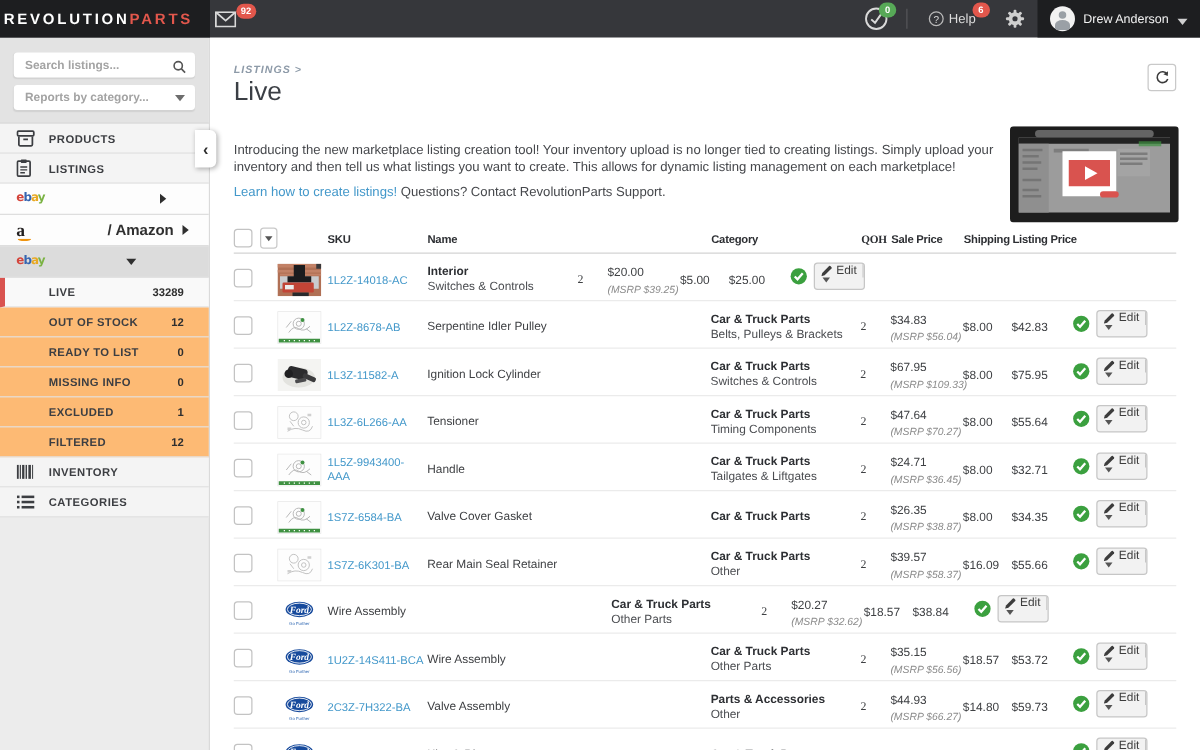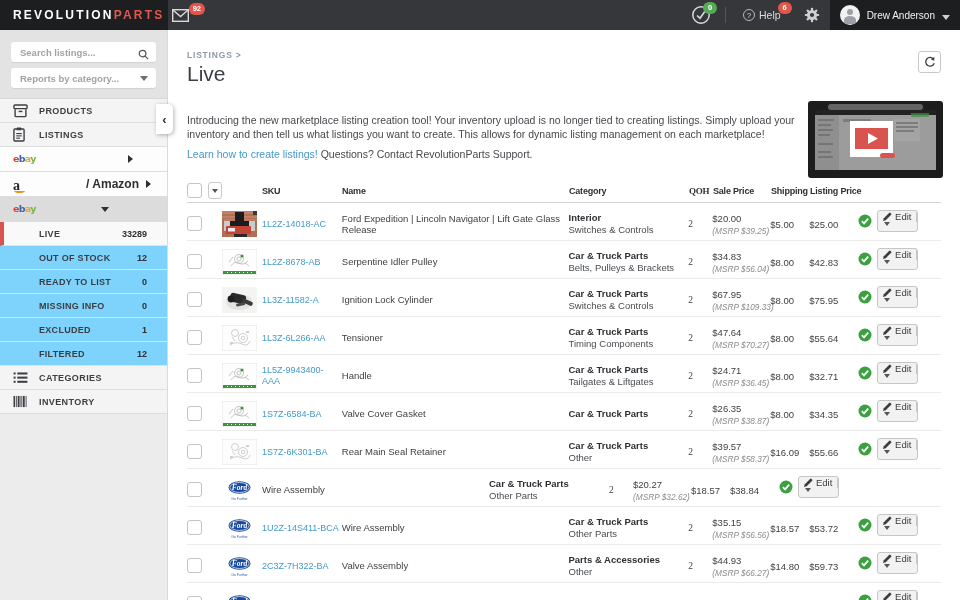--- a/index.html
+++ b/index.html
@@ -1,21 +1,21 @@
 <!DOCTYPE html>
 <html><head>
 <meta charset="utf-8">
 <style>
   * { margin:0; padding:0; box-sizing:border-box; }
   html,body { width:960px; height:600px; overflow:hidden; }
   body { font-family:"Liberation Sans", sans-serif; background:#fff; position:relative; color:#3f4144; }
 
   
   .topbar { position:absolute; top:0; left:0; width:960px; height:30px; background:#36373b; display:flex; align-items:stretch; z-index:30; }
-  .logo { width:168px; background:#1d1e20; display:flex; align-items:center; padding-left:13px; flex:none; }
+  .logo { width:168px; background:#1d1e20; display:flex; align-items:center; padding-left:3px; flex:none; }
   .logo-text { font-size:12px; font-weight:bold; letter-spacing:2.2px; white-space:nowrap; }
   .logo-text .p1 { color:#ffffff; }
   .logo-text .p2 { color:#e2574c; }
   .topnav { display:flex; align-items:stretch; margin-left:0; }
   .nav-item { position:relative; display:flex; align-items:center; padding:0 10px; font-size:10px; color:#dcdcdc; cursor:pointer; }
   .nbadge { position:absolute; top:3px; right:2px; background:#e2574c; color:#fff; font-size:7.5px; font-weight:bold; line-height:1; padding:2px 4px 2px; border-radius:8px; min-width:14px; text-align:center; }
   .nav-mail { position:relative; display:flex; align-items:center; padding:0 14px 0 4px; }
   .nav-mail .nbadge { top:3px; right:-2px; }
   .topbar-right { margin-left:auto; display:flex; align-items:stretch; }
   .icon-slot { position:relative; display:flex; align-items:center; padding:0 10px; color:#d9d9d9; cursor:pointer; }
@@ -45,40 +45,40 @@
   .sb-item .sb-ico { width:26px; margin-left:13px; flex:none; display:flex; align-items:center; }
   .sb-item .sb-label { font-size:9px; font-weight:bold; color:#3c3e42; letter-spacing:0.4px; }
   .sb-mkt { height:25px; display:flex; align-items:center; background:#fdfdfd; border-bottom:1px solid #dedede; padding-left:13px; position:relative; cursor:pointer; }
   .sb-mkt.gray { background:#dcdcdc; }
   .arr-right { width:0; height:0; border-top:4px solid transparent; border-bottom:4px solid transparent; border-left:5px solid #2f2f2f; }
   .arr-down { width:0; height:0; border-left:4.5px solid transparent; border-right:4.5px solid transparent; border-top:5.5px solid #2f2f2f; }
   .mkt-ebay-arrow { position:absolute; left:128px; }
   .mkt-ebay2-caret { position:absolute; left:101px; }
   .amazon-right { position:absolute; right:16px; display:flex; align-items:center; gap:7px; }
   .amazon-label { font-size:12px; font-weight:bold; color:#2f2f2f;margin-left:23px; }
-  .sb-status { height:24px; display:flex; align-items:center; background:#7dd3fc; border-bottom:1px solid #e2e2e2; padding:0 20px 0 39px; cursor:pointer; }
+  .sb-status { height:24px; display:flex; align-items:center; background:#fdba74; border-bottom:1px solid #e2e2e2; padding:0 20px 0 39px; cursor:pointer; }
   .sb-status.active { background:#f9f9f9; border-left:4px solid #d9534f; padding-left:35px; }
   .sb-status .st-label { font-size:9px; font-weight:bold; color:#3c3e42; letter-spacing:0.3px; }
   .sb-status .st-count { margin-left:auto; font-size:9px; font-weight:bold; color:#2f2f2f; }
   .collapse-tab { position:absolute; top:104px; left:156px; width:17px; height:30px; background:#fff; border-radius:0 5px 5px 0; box-shadow:1px 1px 4px rgba(0,0,0,0.3); display:flex; align-items:center; justify-content:center; font-size:13px; font-weight:bold; color:#2f2f2f; cursor:pointer; z-index:25; }
 
   
   .ebay-logo { font-size:9.5px; font-weight:bold; font-family:"DejaVu Sans", sans-serif; letter-spacing:-0.7px; line-height:1; }
   .ebay-logo .e1 { color:#d4453c; }
   .ebay-logo .e2 { color:#3665b0; }
   .ebay-logo .e3 { color:#e8a923; }
   .ebay-logo .e4 { color:#7bb344; }
   .amazon-ico { position:relative; width:14px; height:16px; }
   .amazon-ico .a-letter { font-size:14px; font-weight:bold; color:#221f1f; font-family:"Liberation Serif", serif; line-height:1; }
   .amazon-ico .a-smile { position:absolute; left:1px; top:12.5px; width:11px; height:4px; border-bottom:2px solid #ef940f; border-radius:0 0 70% 70%; }
 
   
   .main { position:absolute; top:30px; left:169px; right:0; bottom:0; background:#fff; overflow:hidden; }
   .page-head { position:relative; padding:20px 19px 0 18px; }
-  .breadcrumb { font-size:8.5px; font-weight:bold; color:#8d9aa8; letter-spacing:0.8px; }
+  .breadcrumb { font-size:8.5px; font-weight:bold; color:#8d9aa8; letter-spacing:0.8px;font-style:italic; }
   .page-title { font-size:21px; font-weight:normal; color:#3b3f45; margin-top:2px; }
   .refresh-btn { position:absolute; right:19px; top:21px; width:23px; height:22px; background:#fff; border:1px solid #c9c9c9; border-radius:3px; display:flex; align-items:center; justify-content:center; cursor:pointer; }
   .intro { position:relative; padding:28px 19px 0 18px; }
   .intro-text { width:618px; font-size:10.5px; line-height:1.32; color:#46484c; }
   .intro-links { margin-top:6px; font-size:10.5px; color:#46484c; }
   .intro-links a { color:#4398ca; text-decoration:none; cursor:pointer; }
   .video-thumb { position:absolute; right:17px; top:15px; width:135px; height:77px; cursor:pointer; }
 
   
   .listing-table { margin:20px 19px 0 18px; }
@@ -247,47 +247,47 @@
         <span class="st-count">1</span>
       </div>
       <div class="sb-status">
         <span class="st-label">FILTERED</span>
         <span class="st-count">12</span>
       </div>
     </div>
 
   <div class="sb-item">
     <span class="sb-ico">
+      <svg width="14" height="13" viewBox="0 0 15 14">
+          <g fill="#3c3e42">
+            <rect x="0.5" y="1" width="1.6" height="12"></rect>
+            <rect x="3" y="1" width="1" height="12"></rect>
+            <rect x="5" y="1" width="2" height="12"></rect>
+            <rect x="8" y="1" width="1.2" height="12"></rect>
+            <rect x="10.4" y="1" width="2.2" height="12"></rect>
+            <rect x="13.6" y="1" width="0.9" height="12"></rect>
+          </g>
+        </svg>
+    </span>
+    <span class="sb-label">INVENTORY</span>
+  </div>
+  <div class="sb-item">
+    <span class="sb-ico">
       <svg width="15" height="12" viewBox="0 0 16 13">
           <g fill="#3c3e42">
             <rect x="0.5" y="0.5" width="2.2" height="2.2"></rect>
             <rect x="4.5" y="0.5" width="11" height="2.2"></rect>
             <rect x="0.5" y="5" width="2.2" height="2.2"></rect>
             <rect x="4.5" y="5" width="11" height="2.2"></rect>
             <rect x="0.5" y="9.5" width="2.2" height="2.2"></rect>
             <rect x="4.5" y="9.5" width="11" height="2.2"></rect>
           </g>
         </svg>
     </span>
     <span class="sb-label">CATEGORIES</span>
-  </div>
-  <div class="sb-item">
-    <span class="sb-ico">
-      <svg width="14" height="13" viewBox="0 0 15 14">
-          <g fill="#3c3e42">
-            <rect x="0.5" y="1" width="1.6" height="12"></rect>
-            <rect x="3" y="1" width="1" height="12"></rect>
-            <rect x="5" y="1" width="2" height="12"></rect>
-            <rect x="8" y="1" width="1.2" height="12"></rect>
-            <rect x="10.4" y="1" width="2.2" height="12"></rect>
-            <rect x="13.6" y="1" width="0.9" height="12"></rect>
-          </g>
-        </svg>
-    </span>
-    <span class="sb-label">INVENTORY</span>
   </div>
 </div>
 <div class="collapse-tab">‹</div>
 
 <div class="main">
   <div class="page-head">
     <div class="breadcrumb">LISTINGS &gt;</div>
     <div class="page-title">Live</div>
     <div class="refresh-btn">
       <svg width="12" height="12" viewBox="0 0 16 16">
@@ -368,23 +368,20 @@
                 <rect x="4" y="15" width="25" height="8" rx="1" fill="#c24436"></rect>
                 <rect x="6" y="17" width="7" height="3.5" fill="#ececec"></rect>
                 <rect x="12" y="23" width="13" height="3" fill="#29292b"></rect>
                 <rect x="31" y="0" width="4" height="4" fill="#39393b"></rect>
               </svg>
             </span>
           </div>
     <div class="c c-sku">
             <a class="sku-link">1L2Z-14018-AC</a>
           </div>
-    <div class="c c-name">
-            <span class="pname">Ford Expedition | Lincoln Navigator | Lift Gate Glass Release</span>
-          </div>
     <div class="c c-cat">
       <div class="cat-main">Interior</div>
       <div class="cat-sub">Switches &amp; Controls</div>
     </div>
     <div class="c c-qoh">2</div>
     <div class="c c-sale">
       <div>$20.00</div>
       <div class="msrp">(MSRP $39.25)</div>
     </div>
     <div class="c c-ship">$5.00</div>

